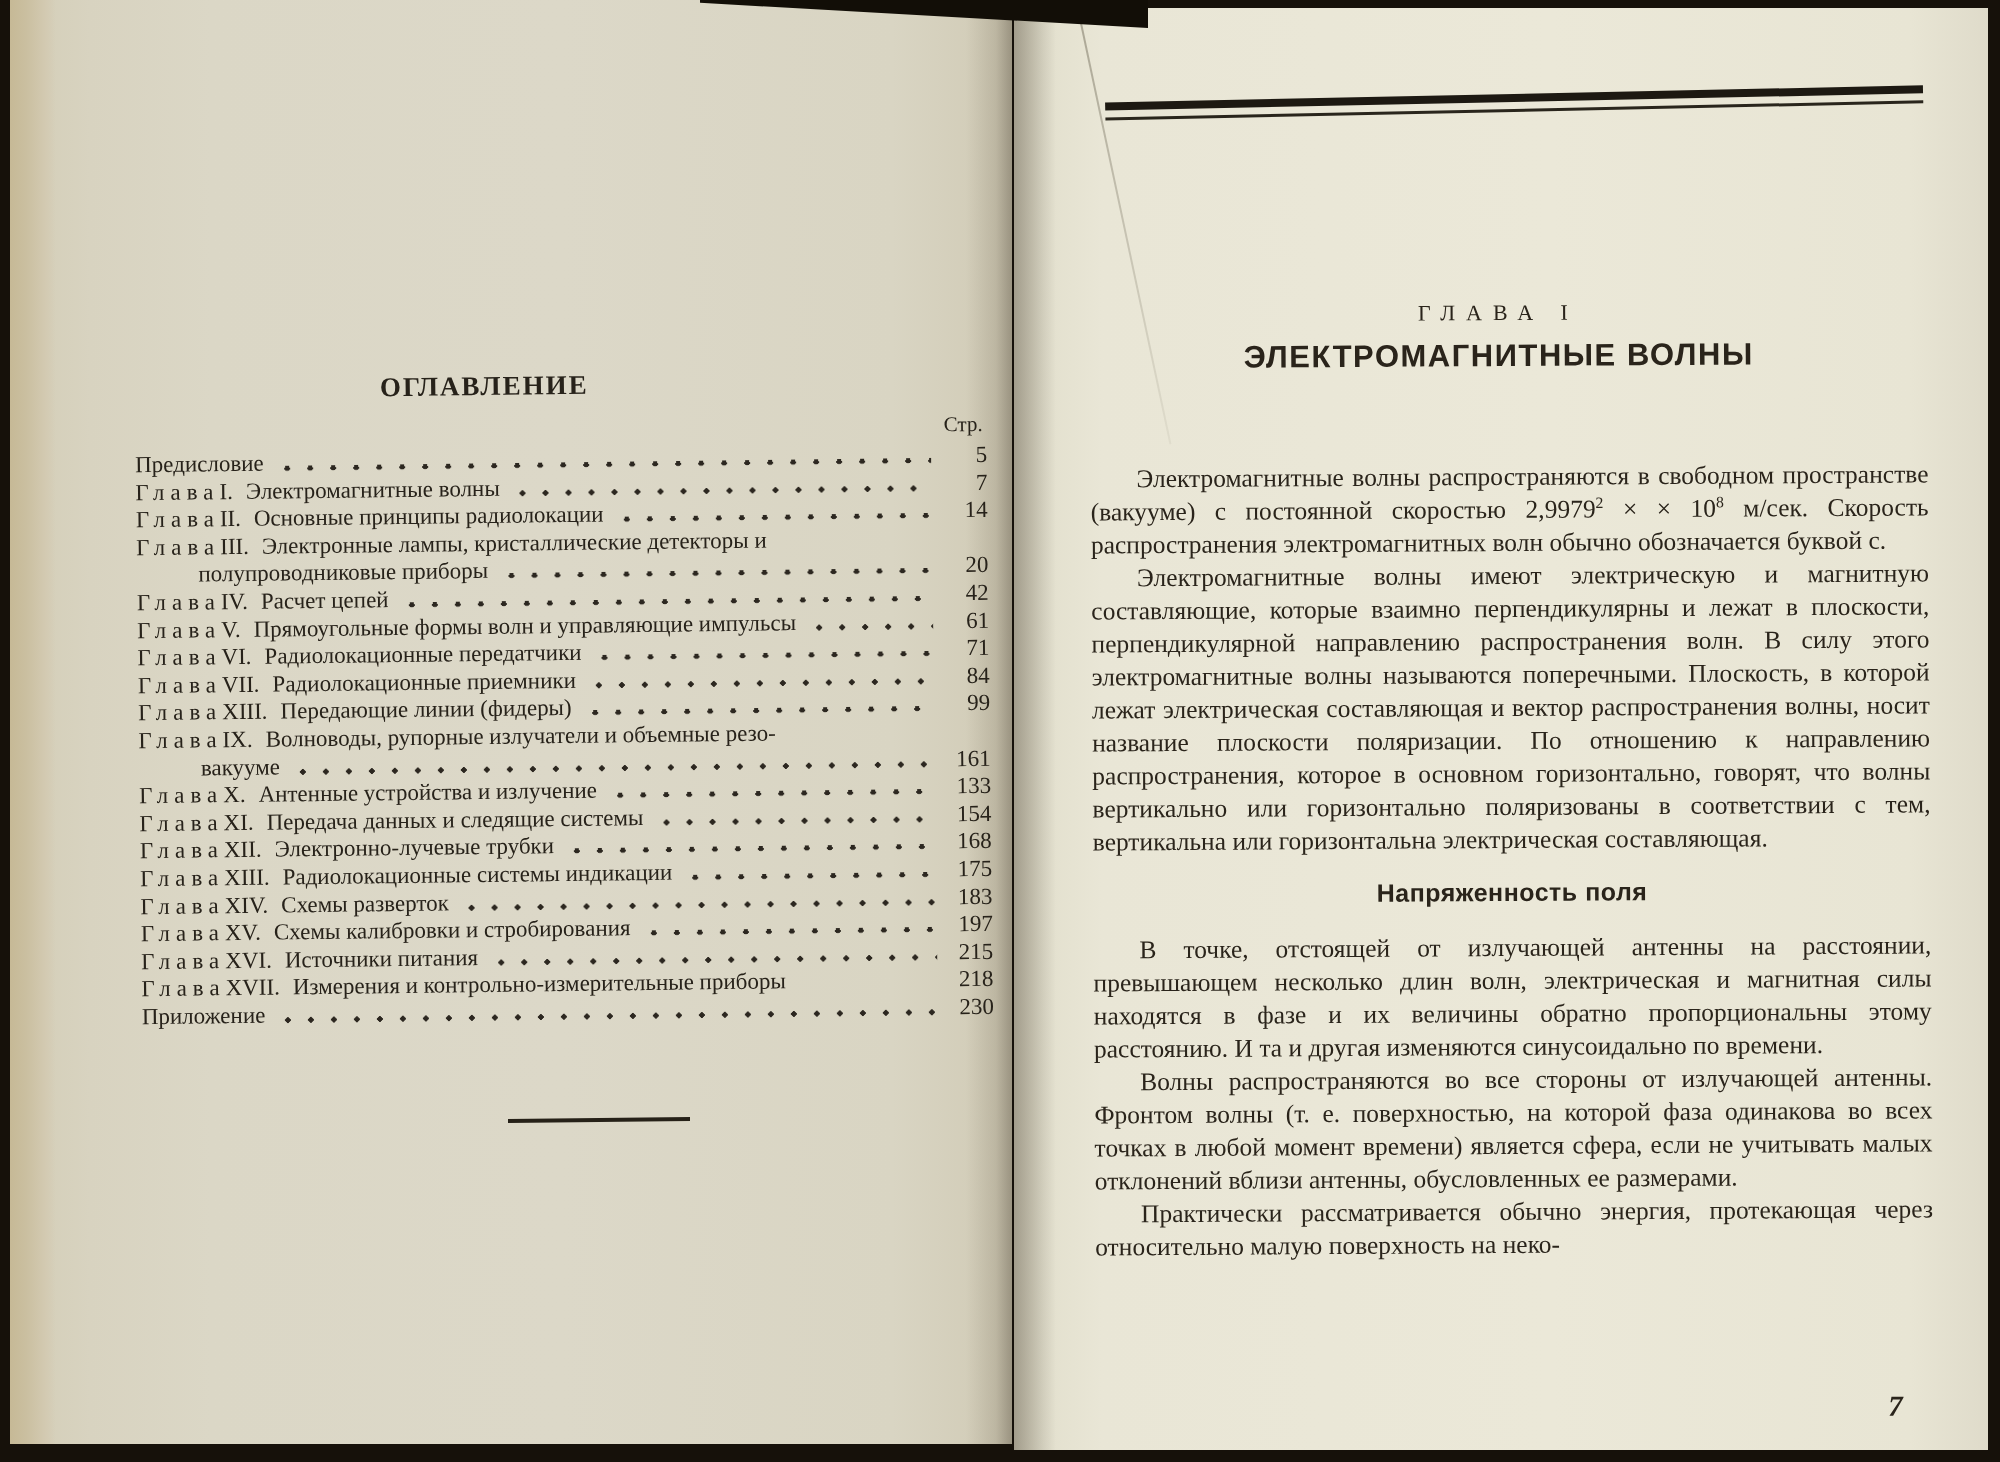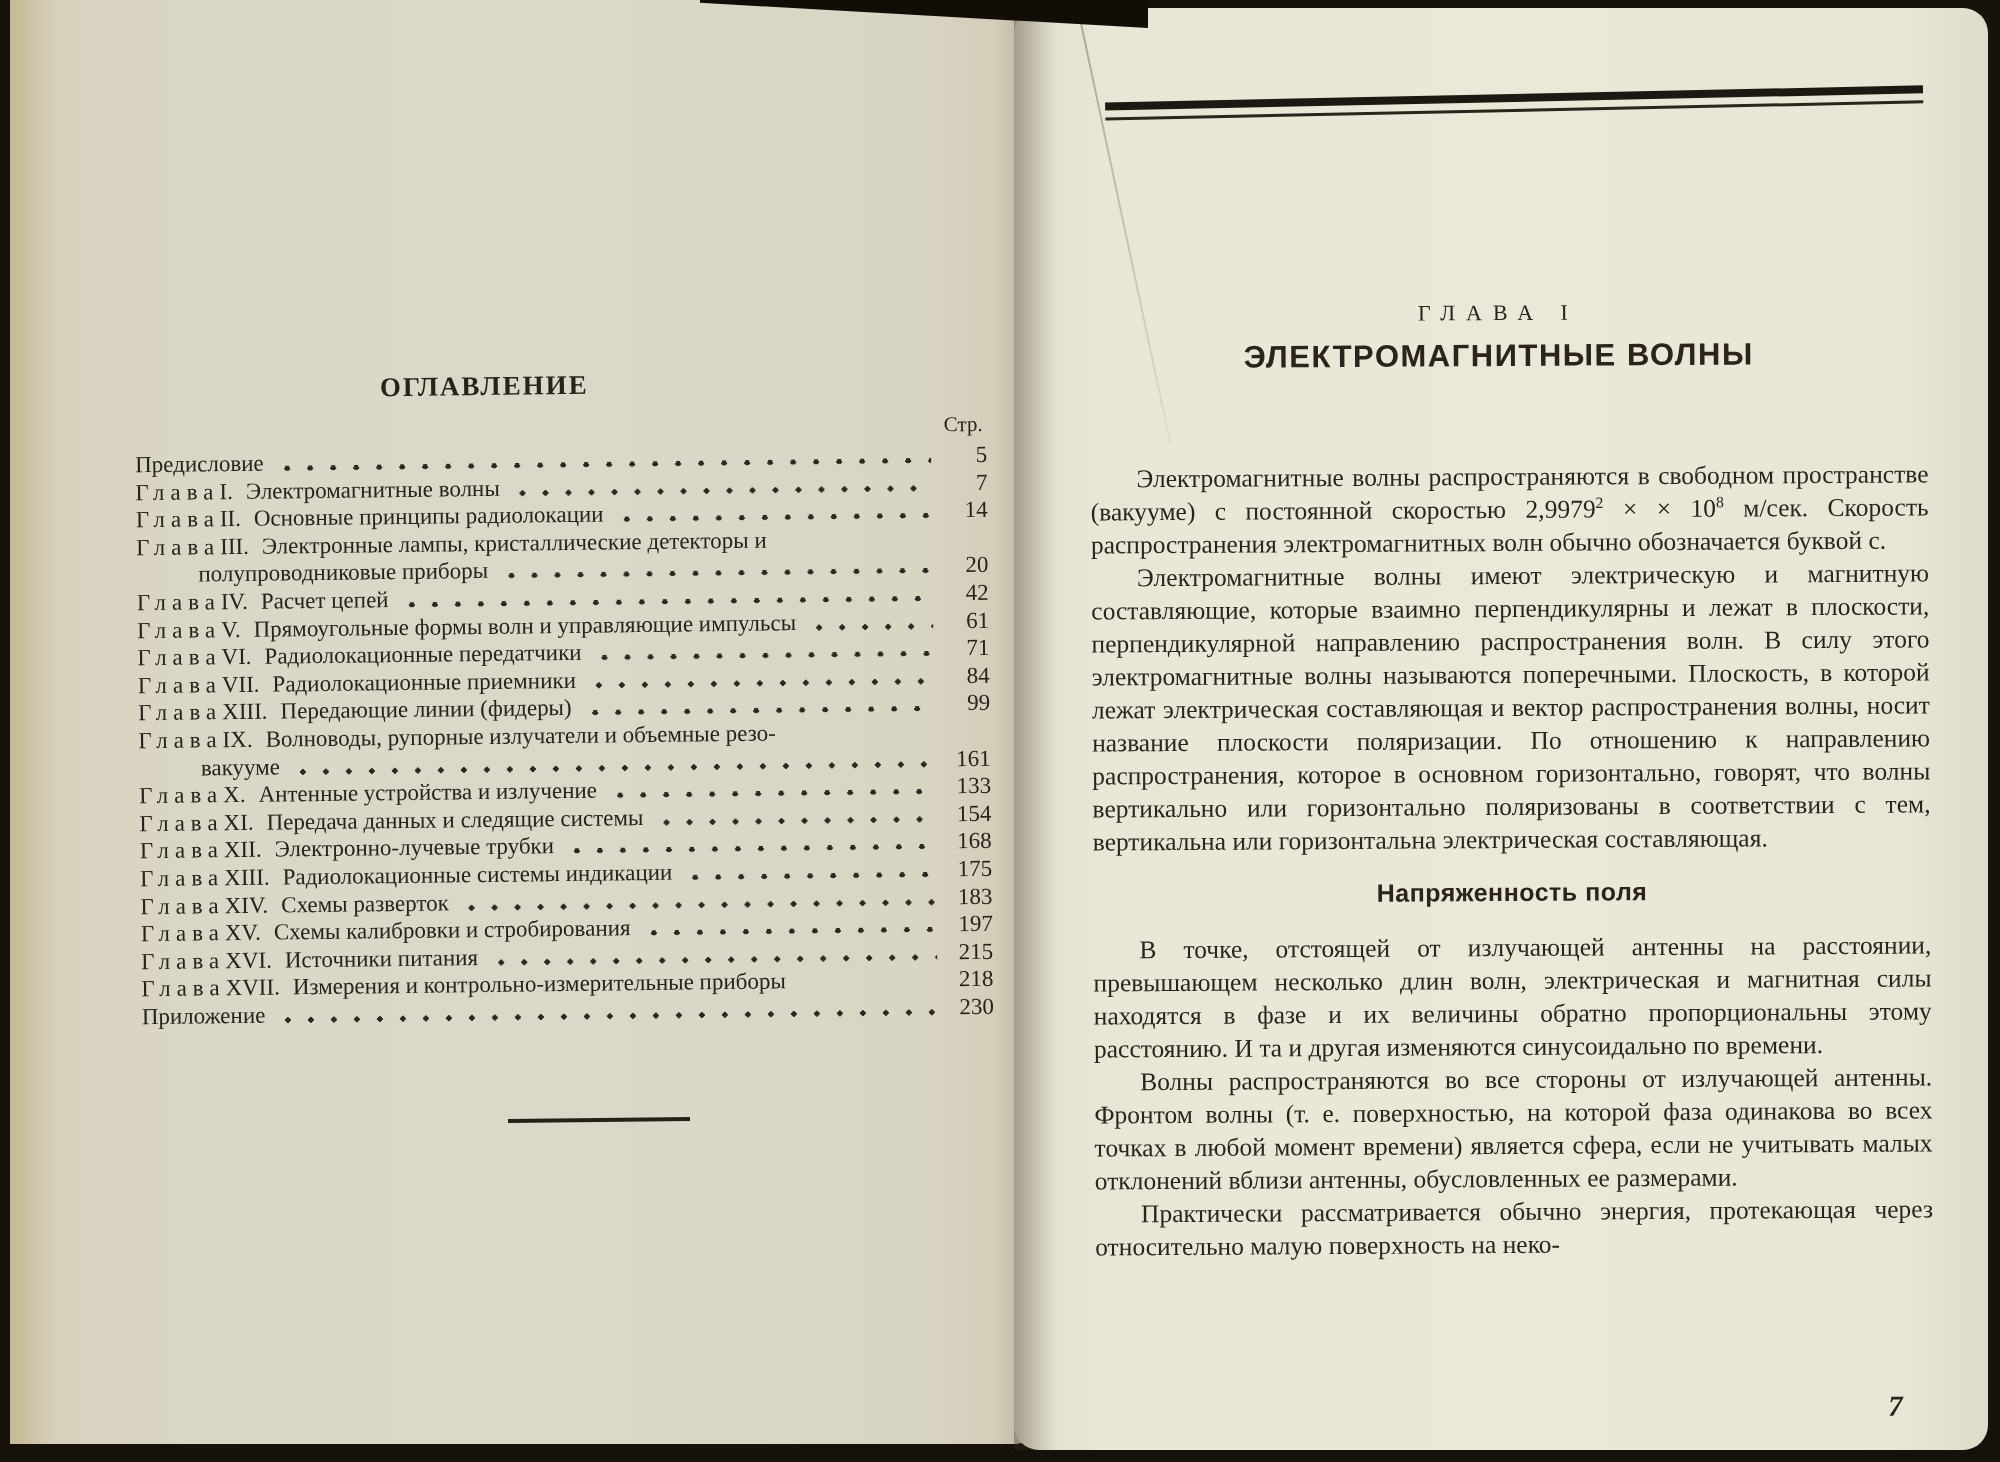--- a/index.html
+++ b/index.html
@@ -1,22 +1,22 @@
 <!DOCTYPE html>
 <html><head>
 <meta charset="utf-8">
 <style>
   html,body{margin:0;padding:0;background:#0e0b07;}
   #screen{position:relative;width:2000px;height:1462px;background:#16110a;overflow:hidden;
           font-family:"Liberation Serif",serif;}
 
   
-  .page{position:absolute;border-radius:25px;}
+  .page{position:absolute;}
   #left-page{left:10px;top:0;width:1002px;height:1444px;
-    background:linear-gradient(90deg,#d3cdb6 0%,#d8d3c0 8%,#dbd7c6 20%,#dcd8c8 55%,#d9d5c3 88%,#d0cab5 100%);padding-left:28px;}
+    background:linear-gradient(90deg,#d3cdb6 0%,#d8d3c0 8%,#dbd7c6 20%,#dcd8c8 55%,#d9d5c3 88%,#d0cab5 100%);}
   #right-page{left:1014px;top:8px;width:974px;height:1442px;
     background:linear-gradient(90deg,#d8d4c1 0%,#e3e0ce 3%,#e9e6d6 9%,#ebe8d8 55%,#e8e5d4 92%,#dfdbca 100%);}
   .fore-edge{position:absolute;left:0;top:0;width:46px;height:100%;
     background:linear-gradient(90deg,#c6b996 0%,#cabfa0 35%,#d3cab2 78%,rgba(219,215,198,0) 100%);}
   .gutter-left{position:absolute;right:0;top:0;width:46px;height:100%;
     background:linear-gradient(90deg,rgba(80,70,50,0) 0%,rgba(80,70,50,0.16) 65%,rgba(58,49,35,0.36) 100%);}
   .gutter-right{position:absolute;left:0;top:0;width:42px;height:100%;
     background:linear-gradient(90deg,rgba(58,49,35,0.34),rgba(58,49,35,0) 100%);}
   .top-dark{position:absolute;left:700px;top:0;width:448px;height:28px;background:#120e07;
     clip-path:polygon(0 0,100% 0,100% 100%,0 10%);}

